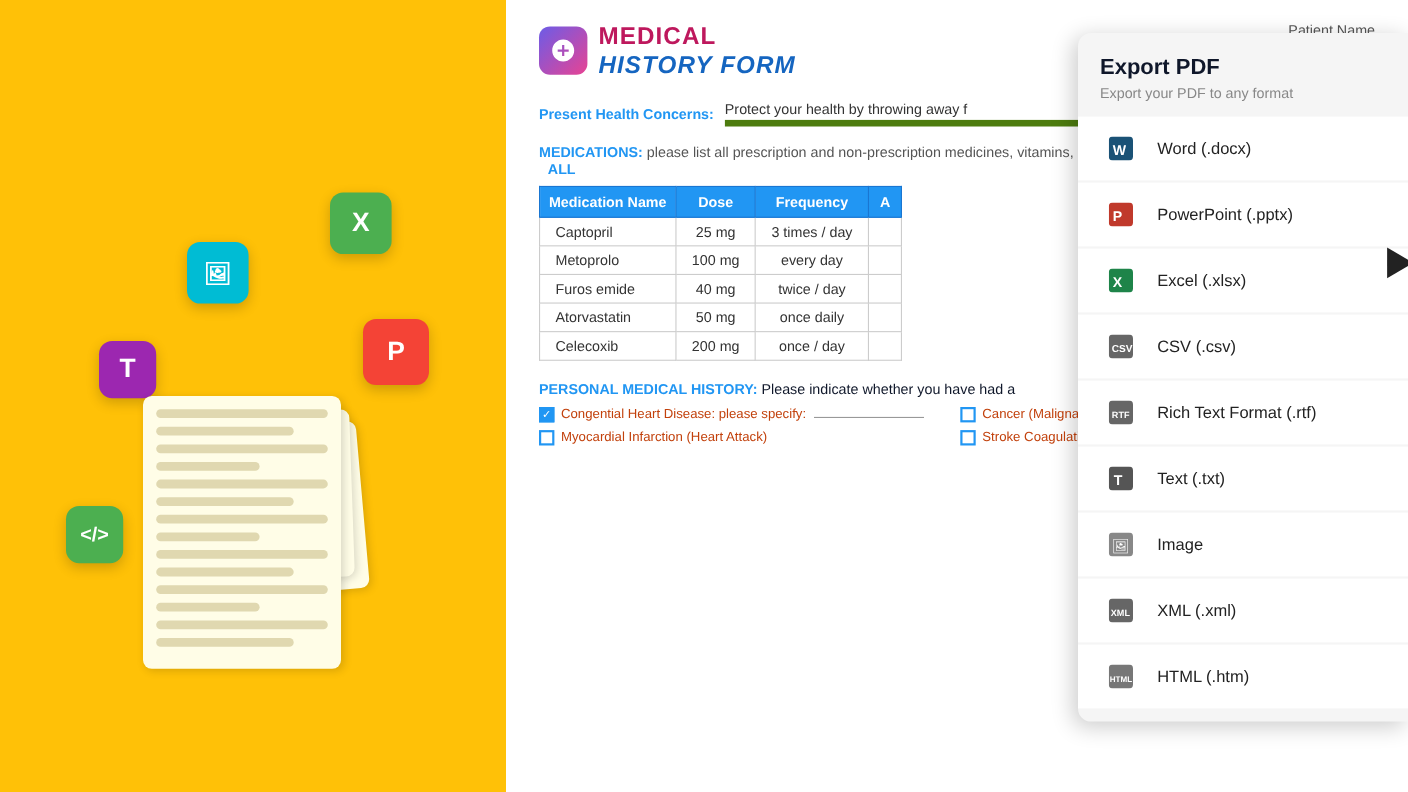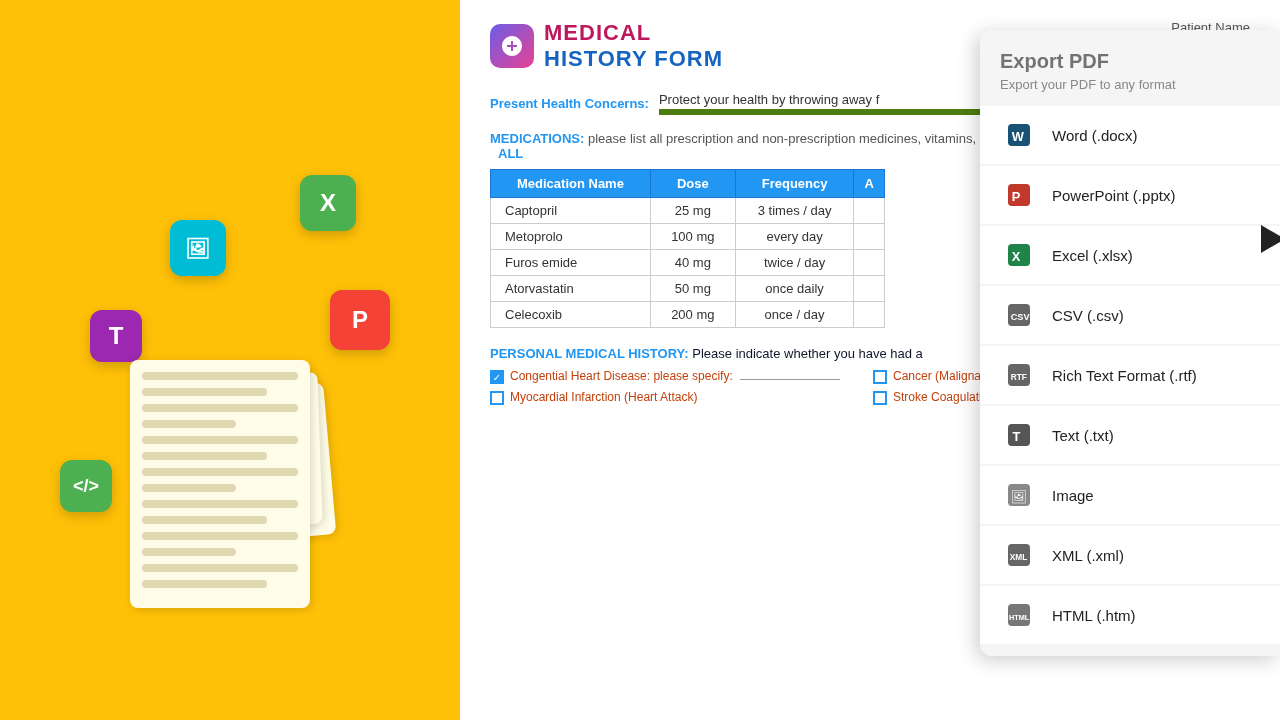--- a/index.html
+++ b/index.html
@@ -102,20 +102,21 @@
       color: #be185d;
       font-size: 22px;
       font-weight: bold;
       letter-spacing: 1px;
     }
     .form-title-bottom {
       color: #1565C0;
       font-size: 22px;
       font-weight: bold;
       letter-spacing: 1px;
+      font-style: italic;
     }
     .patient-info {
       text-align: right;
       font-size: 13px;
       color: #555;
     }
     .patient-info div {
       margin-bottom: 4px;
     }
     .sig-line {
@@ -159,21 +160,21 @@
     }
 
     .med-table {
       border-collapse: collapse;
       font-size: 13px;
       width: auto;
     }
     .med-table th {
       background-color: #2196F3;
       color: white;
-      padding: 6px 26px;
+      padding: 6px 8px;
       border: 1px solid #1976D2;
       font-size: 13px;
     }
     .med-table td {
       border: 1px solid #ccc;
       padding: 5px 14px;
       color: #333;
     }
 
     
@@ -235,21 +236,21 @@
       width: 300px;
       background: #F5F5F5;
       border-radius: 12px 0 0 12px;
       box-shadow: -4px 4px 20px rgba(0,0,0,0.2);
       padding: 20px 0 10px 0;
       z-index: 100;
     }
     .export-title {
       font-size: 20px;
       font-weight: bold;
-      color: #737373;
+      color: #0f172a;
       padding: 0 20px;
       margin-bottom: 4px;
     }
     .export-subtitle {
       font-size: 13px;
       color: #888;
       padding: 0 20px;
       margin-bottom: 14px;
     }
     .export-item {

